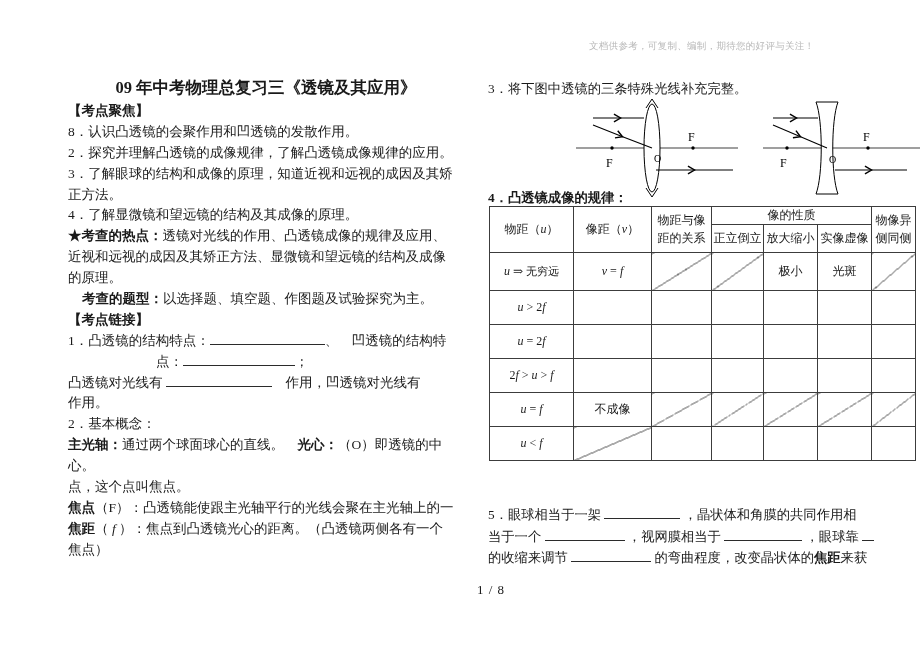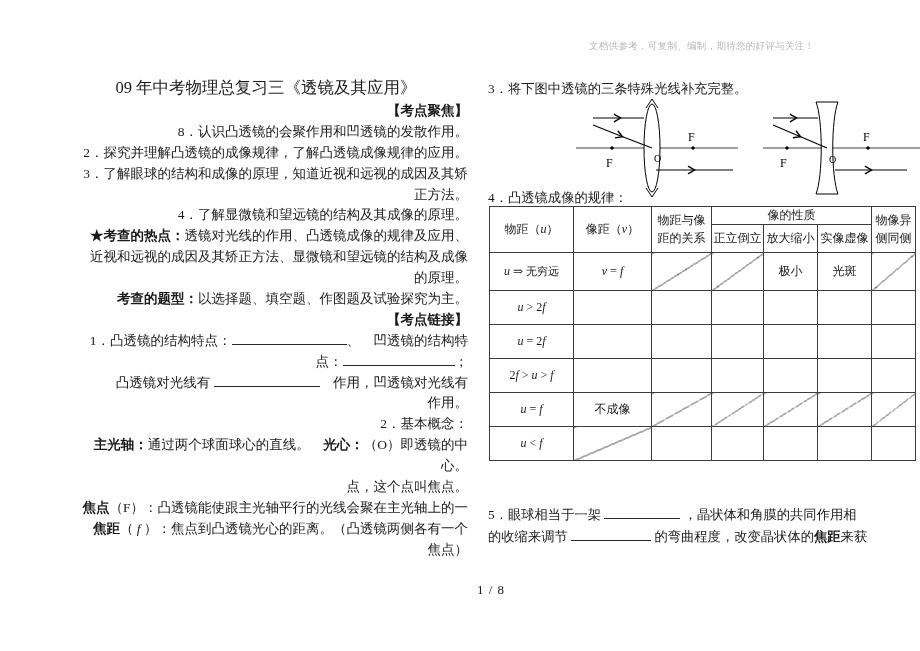--- a/index.html
+++ b/index.html
@@ -4,28 +4,28 @@
 <style>
   html,body{margin:0;padding:0;}
   body{
     width:920px;height:651px;background:#ffffff;
     font-family:"Liberation Serif","DejaVu Serif",serif;color:#1a1a1a;
   }
   .page{position:relative;width:920px;height:651px;background:#fff;overflow:hidden;}
 
   .watermark{position:absolute;left:589px;top:40px;font-size:9.5px;color:#b8b8b8;letter-spacing:.3px;white-space:nowrap;text-align:right;}
 
-  .title{position:absolute;left:68px;top:77px;width:396px;text-align:center;font-size:16.5px;font-weight:normal;white-space:nowrap;}
-
-  #left-lines{position:absolute;left:68px;top:101px;width:400px;font-size:13.5px;text-align:right;}
+  .title{position:absolute;left:68px;top:77px;width:396px;text-align:center;font-size:16.5px;font-weight:bold;white-space:nowrap;}
+
+  #left-lines{position:absolute;left:68px;top:101px;width:400px;font-size:13.5px;}
   .tline{height:20.9px;line-height:20.9px;white-space:nowrap;}
   #rule-lines .tline,#q5-lines .tline{height:21.6px;line-height:21.6px;}
 
   .q3{position:absolute;left:488px;top:80px;font-size:13.3px;white-space:nowrap;}
-  .q4{position:absolute;left:488px;top:189px;font-size:13.3px;white-space:nowrap;}
+  .q4{position:absolute;left:488px;top:189px;font-size:13.3px;white-space:nowrap;font-weight:bold;}
 
   .diagrams{position:absolute;left:575px;top:95px;display:flex;gap:24px;}
   .axis{stroke:#7f7f7f;stroke-width:1.5;}
   .lens{fill:#fff;stroke:#000;stroke-width:1;}
   .tip{fill:none;stroke:#000;stroke-width:1;}
   .ray{fill:none;stroke:#000;stroke-width:1.1;}
   .fdot{fill:#000;}
   .lbl{font-size:12px;font-family:"Liberation Serif",serif;}
   .lbl-o{font-size:10px;font-family:"Liberation Serif",serif;}
 
@@ -199,18 +199,19 @@
           <td></td>
           <td></td>
           <td></td>
         </tr>
       </tbody>
     </table>
 
 
   <div id="q5-lines">
       <div class="tline"><span class="">5．眼球相当于一架 </span><span class="blank" style="width: 76px;"></span><span class=""> ，晶状体和角膜的共同作用相</span></div>
+      <div class="tline"><span class="">当于一个 </span><span class="blank" style="width: 80px;"></span><span class=""> ，视网膜相当于 </span><span class="blank" style="width: 78px;"></span><span class=""> ，眼球靠 </span><span class="blank" style="width: 12px;"></span></div>
       <div class="tline"><span class="">的收缩来调节 </span><span class="blank" style="width: 80px;"></span><span class=""> 的弯曲程度，改变晶状体的</span><span class="b">焦距</span><span class="">来获</span></div>
     </div>
 
   <div class="footer">1 / 8</div>
 
 </div>
 
 </body></html>

